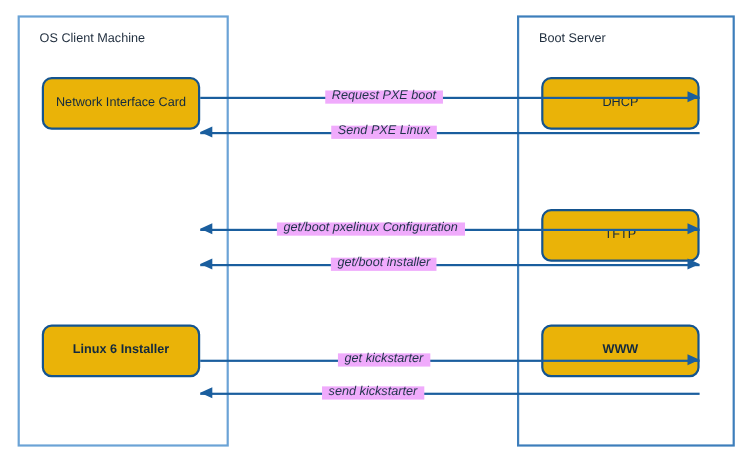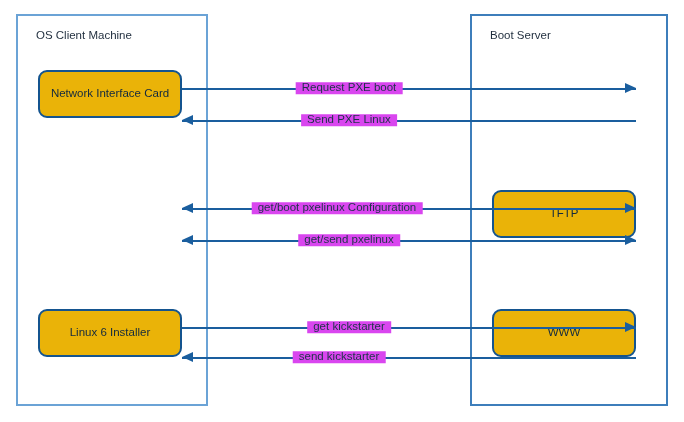--- a/index.html
+++ b/index.html
@@ -62,21 +62,21 @@
     text-align: center;
     font-size: 11.5px;
     color: #12293f;
     line-height: 1.35;
     padding: 0 6px;
   }
   .node.left  { left: 38px; }
   .node.right { left: 492px; }
   .row1 { top: 70px; }
   .row2 { top: 190px; }
-  .row3 { top: 309px; }
+  .row3 { top: 295px; font-weight: bold; }
 
   
   .wire {
     position: absolute;
     height: 0;
     border-top: 2.2px solid #1a5e9e;
   }
 
   .arrow-head {
     position: absolute;
@@ -88,64 +88,66 @@
   .arrow-head.to-right {
     border-left: 11px solid #1a5e9e;
   }
   .arrow-head.to-left {
     border-right: 11px solid #1a5e9e;
   }
 
   .wire-label {
     position: absolute;
     transform: translate(-50%, -50%);
-    background: #d946ef;
+    background: #f0abfc;
     padding: 0 6px;
     font-size: 11.5px;
     color: #1f3349;
     white-space: nowrap;
     line-height: 1;
+    font-style: italic;
   }
 </style>
 </head>
 <body>
 
 <div id="canvas">
 
   <div class="group client">
     <div class="group-title">OS Client Machine</div>
   </div>
 
   <div class="group server">
     <div class="group-title">Boot Server</div>
   </div>
 
   <div class="node left row1">Network Interface Card</div>
   <div class="node left row3">Linux 6 Installer</div>
 
+  <div class="node right row1">DHCP</div>
   <div class="node right row2">TFTP</div>
   <div class="node right row3">WWW</div>
 
   <div class="wire" style="left:182px; right:48px; top:88px;"></div>
   <div class="arrow-head to-right" style="left:625px; top:82.5px;"></div>
   <div class="wire-label" style="left:349px; top:88px;">Request PXE boot</div>
 
   <div class="wire" style="left:182px; right:48px; top:120px;"></div>
   <div class="arrow-head to-left" style="left:182px; top:114.5px;"></div>
   <div class="wire-label" style="left:349px; top:120px;">Send PXE Linux</div>
 
   <div class="wire" style="left:182px; right:48px; top:208px;"></div>
   <div class="arrow-head to-left" style="left:182px; top:202.5px;"></div>
   <div class="arrow-head to-right" style="left:625px; top:202.5px;"></div>
   <div class="wire-label" style="left:337px; top:208px;">get/boot pxelinux Configuration</div>
 
   <div class="wire" style="left:182px; right:48px; top:240px;"></div>
   <div class="arrow-head to-left" style="left:182px; top:234.5px;"></div>
   <div class="arrow-head to-right" style="left:625px; top:234.5px;"></div>
-  <div class="wire-label" style="left:349px; top:240px;">get/send pxelinux</div>
+  <div class="wire-label" style="left:349px; top:240px;">get/boot installer</div>
 
   <div class="wire" style="left:182px; right:48px; top:327px;"></div>
   <div class="arrow-head to-right" style="left:625px; top:321.5px;"></div>
   <div class="wire-label" style="left:349px; top:327px;">get kickstarter</div>
 
   <div class="wire" style="left:182px; right:48px; top:357px;"></div>
   <div class="arrow-head to-left" style="left:182px; top:351.5px;"></div>
   <div class="wire-label" style="left:339px; top:357px;">send kickstarter</div>
 
 </div>

